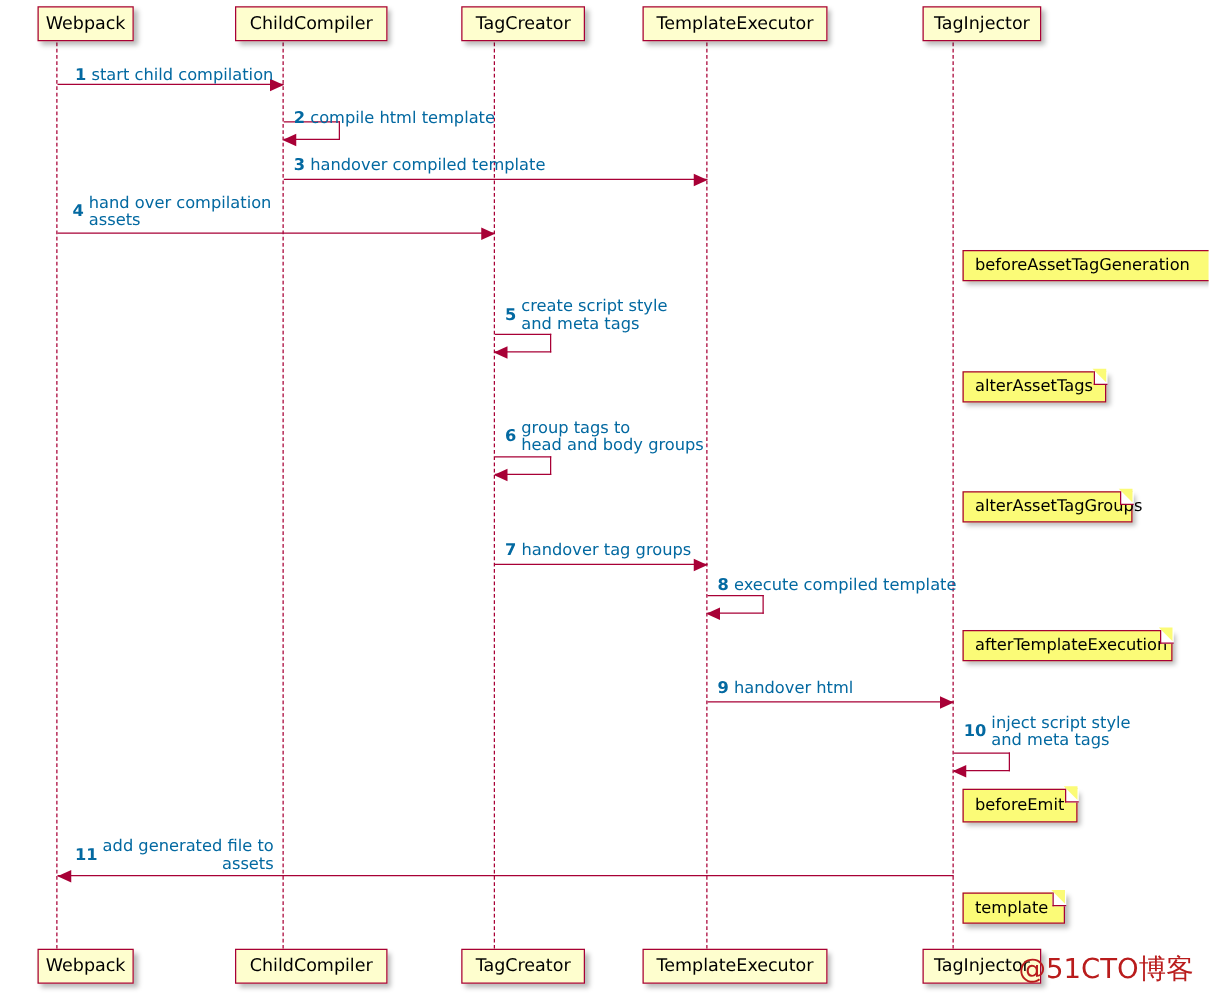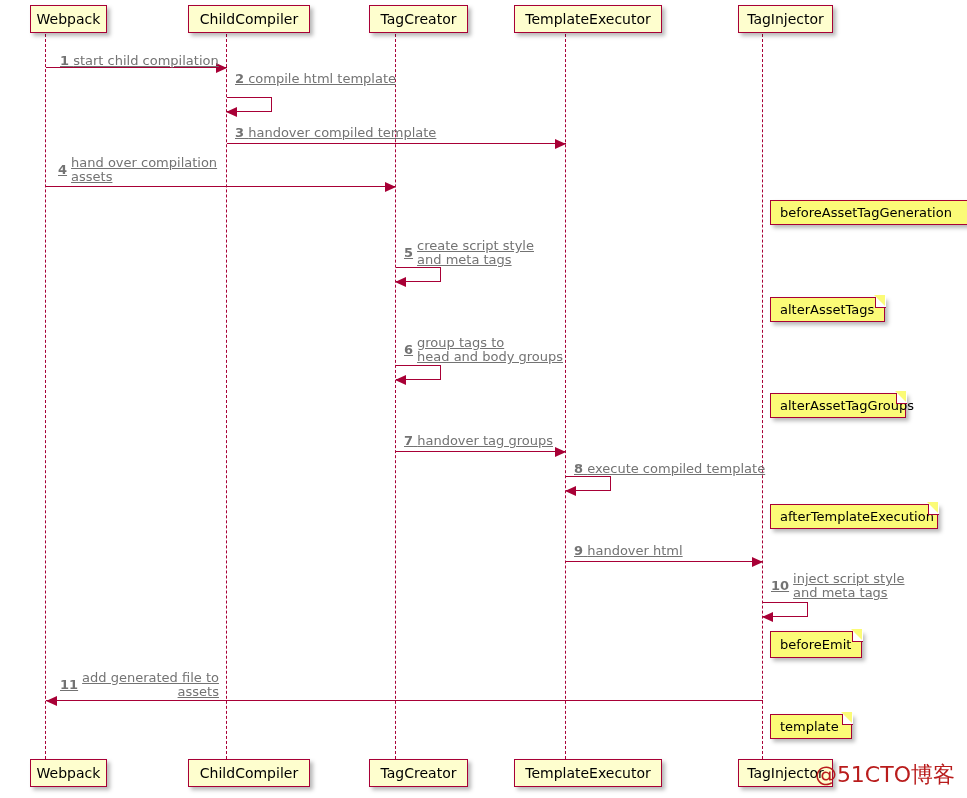--- a/index.html
+++ b/index.html
@@ -61,25 +61,24 @@
     border-left: 11px solid #A80036;
   }
   .arrowhead.left {
     border-top: 5px solid transparent;
     border-bottom: 5px solid transparent;
     border-right: 11px solid #A80036;
   }
   .msg-label {
     position: absolute;
     font-size: 13px;
-    color: #737373;
+    color: #0369a1;
     white-space: nowrap;
     line-height: 14px;
     z-index: 4;
-    text-decoration: underline;
   }
   .msg-label .num {
     font-weight: bold;
     font-size: 13px;
   }
   .msg-label .two-line {
     display: inline-block;
     vertical-align: middle;
     white-space: pre-line;
   }
@@ -158,21 +157,21 @@
       <div class="lifeline" style="left: 565.25px; top: 34px; height: 725px;"></div>
       <div class="lifeline" style="left: 762.25px; top: 34px; height: 725px;"></div>
     </div>
 
   <div id="messages">
       <div class="msg-line" style="left: 46px; top: 67px; width: 181px;"></div>
       <div class="arrowhead right" style="top: 63px; left: 216px;"></div>
       <div class="msg-label" style="left: 60px; top: 54px;"><span class="num">1</span> <span class="">start child compilation</span></div>
       <div class="self-msg" style="left: 227px; top: 97px; width: 45px; height: 15px;"></div>
       <div class="arrowhead left" style="left: 226px; top: 107px;"></div>
-      <div class="msg-label" style="left: 235px; top: 72px; text-align: right;"><span class="num">2</span> <span class="">compile html template</span></div>
+      <div class="msg-label" style="left: 235px; top: 88px; text-align: right;"><span class="num">2</span> <span class="">compile html template</span></div>
       <div class="msg-line" style="left: 227px; top: 143px; width: 339px;"></div>
       <div class="arrowhead right" style="top: 139px; left: 555px;"></div>
       <div class="msg-label" style="left: 235px; top: 126px;"><span class="num">3</span> <span class="">handover compiled template</span></div>
       <div class="msg-line" style="left: 46px; top: 186px; width: 350px;"></div>
       <div class="arrowhead right" style="top: 182px; left: 385px;"></div>
       <div class="msg-label multi" style="left: 58px; top: 156px;">
         <span class="num">4</span>
         <span class="two-line">hand over compilation
 assets</span>
       </div>

